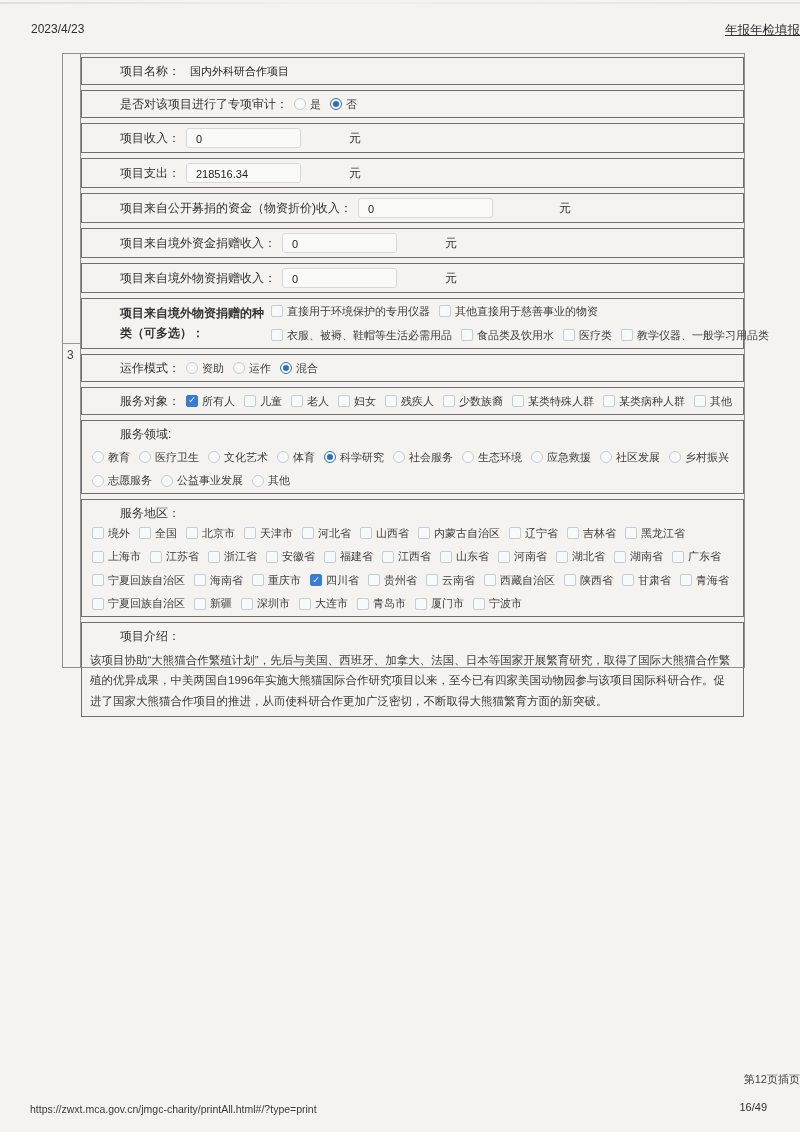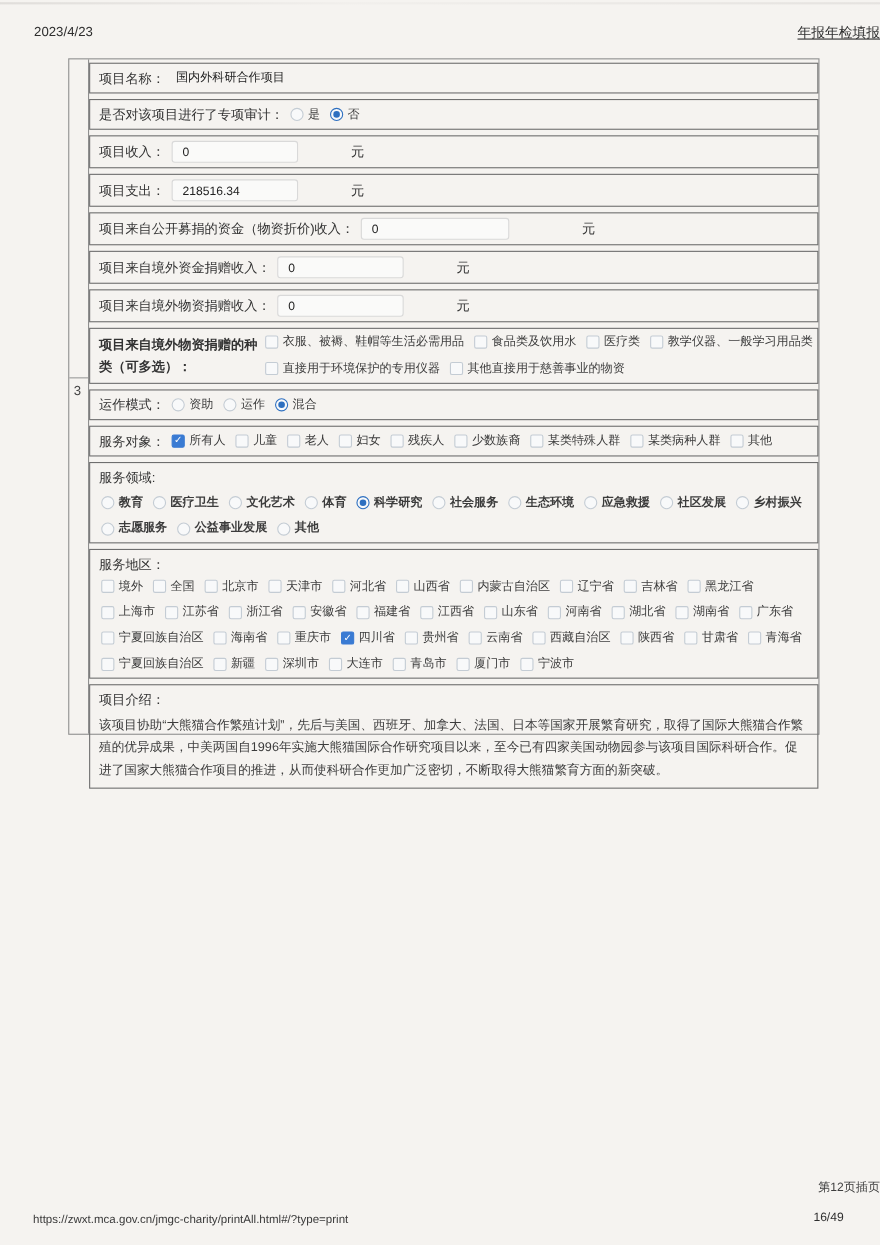--- a/index.html
+++ b/index.html
@@ -25,21 +25,21 @@
   .row-number{position:absolute;top:294px;left:4px;font-size:12px;color:#444;}
   .rows{flex:1;min-width:0;display:flex;flex-direction:column;gap:5px;
     padding:3px 0 0 0;box-sizing:border-box;}
   .frow{
     border:1px solid #6e6e6e;box-sizing:border-box;background:transparent;
     padding:4px 8px;display:flex;align-items:center;gap:6px;font-size:12px;line-height:1.5;
   }
   .frow.block{display:block;}
   .frow.align-top{align-items:flex-start;}
   .frow.intro{flex:1;display:block;}
-  .flabel{white-space:nowrap;color:#333;}
+  .flabel{white-space:nowrap;color:#333;margin-left:30px;}
   .flabel.wrap{white-space:normal;width:145px;flex:none;line-height:1.7;font-weight:bold;}
   .fvalue{font-size:11px;color:#222;padding-left:4px;}
   .unit{font-size:12px;color:#333;}
   .input-box{
     border:1px solid #d9d9d9;background:#fafaf9;border-radius:3px;
     height:20px;line-height:20px;padding:0 9px;font-size:11px;color:#222;
     box-sizing:border-box;display:inline-block;
   }
   .w115{width:115px;} .w135{width:135px;}
   
@@ -135,43 +135,43 @@
       <span class="input-box w115">0</span>
       <span class="unit" style="margin-left:42px;">元</span>
     </div>
 
     <div class="frow align-top">
       <span class="flabel wrap">项目来自境外物资捐赠的种类（可多选）：</span>
       <div class="optgroup">
           <div class="optline">
             <span class="opt">
               <span class="cb"></span>
+              <span class="optlabel">直接用于环境保护的专用仪器</span>
+            </span>
+            <span class="opt">
+              <span class="cb"></span>
+              <span class="optlabel">其他直接用于慈善事业的物资</span>
+            </span>
+          </div>
+          <div class="optline">
+            <span class="opt">
+              <span class="cb"></span>
               <span class="optlabel">衣服、被褥、鞋帽等生活必需用品</span>
             </span>
             <span class="opt">
               <span class="cb"></span>
               <span class="optlabel">食品类及饮用水</span>
             </span>
             <span class="opt">
               <span class="cb"></span>
               <span class="optlabel">医疗类</span>
             </span>
             <span class="opt">
               <span class="cb"></span>
               <span class="optlabel">教学仪器、一般学习用品类</span>
-            </span>
-          </div>
-          <div class="optline">
-            <span class="opt">
-              <span class="cb"></span>
-              <span class="optlabel">直接用于环境保护的专用仪器</span>
-            </span>
-            <span class="opt">
-              <span class="cb"></span>
-              <span class="optlabel">其他直接用于慈善事业的物资</span>
             </span>
           </div>
         </div>
     </div>
 
     <div class="frow">
       <span class="flabel">运作模式：</span>
       <div class="optgroup inline">
           <div class="optline">
             <span class="opt">
@@ -229,21 +229,21 @@
             <span class="opt">
               <span class="cb"></span>
               <span class="optlabel">其他</span>
             </span>
           </div>
         </div>
     </div>
 
     <div class="frow block">
       <div class="flabel">服务领域:</div>
-      <div class="optgroup indent" style="margin-top:6px;font-weight:bold;">
+      <div class="optgroup indent" style="margin-top:6px;">
           <div class="optline">
             <span class="opt">
               <span class="rb"></span>
               <span class="optlabel">教育</span>
             </span>
             <span class="opt">
               <span class="rb"></span>
               <span class="optlabel">医疗卫生</span>
             </span>
             <span class="opt">

